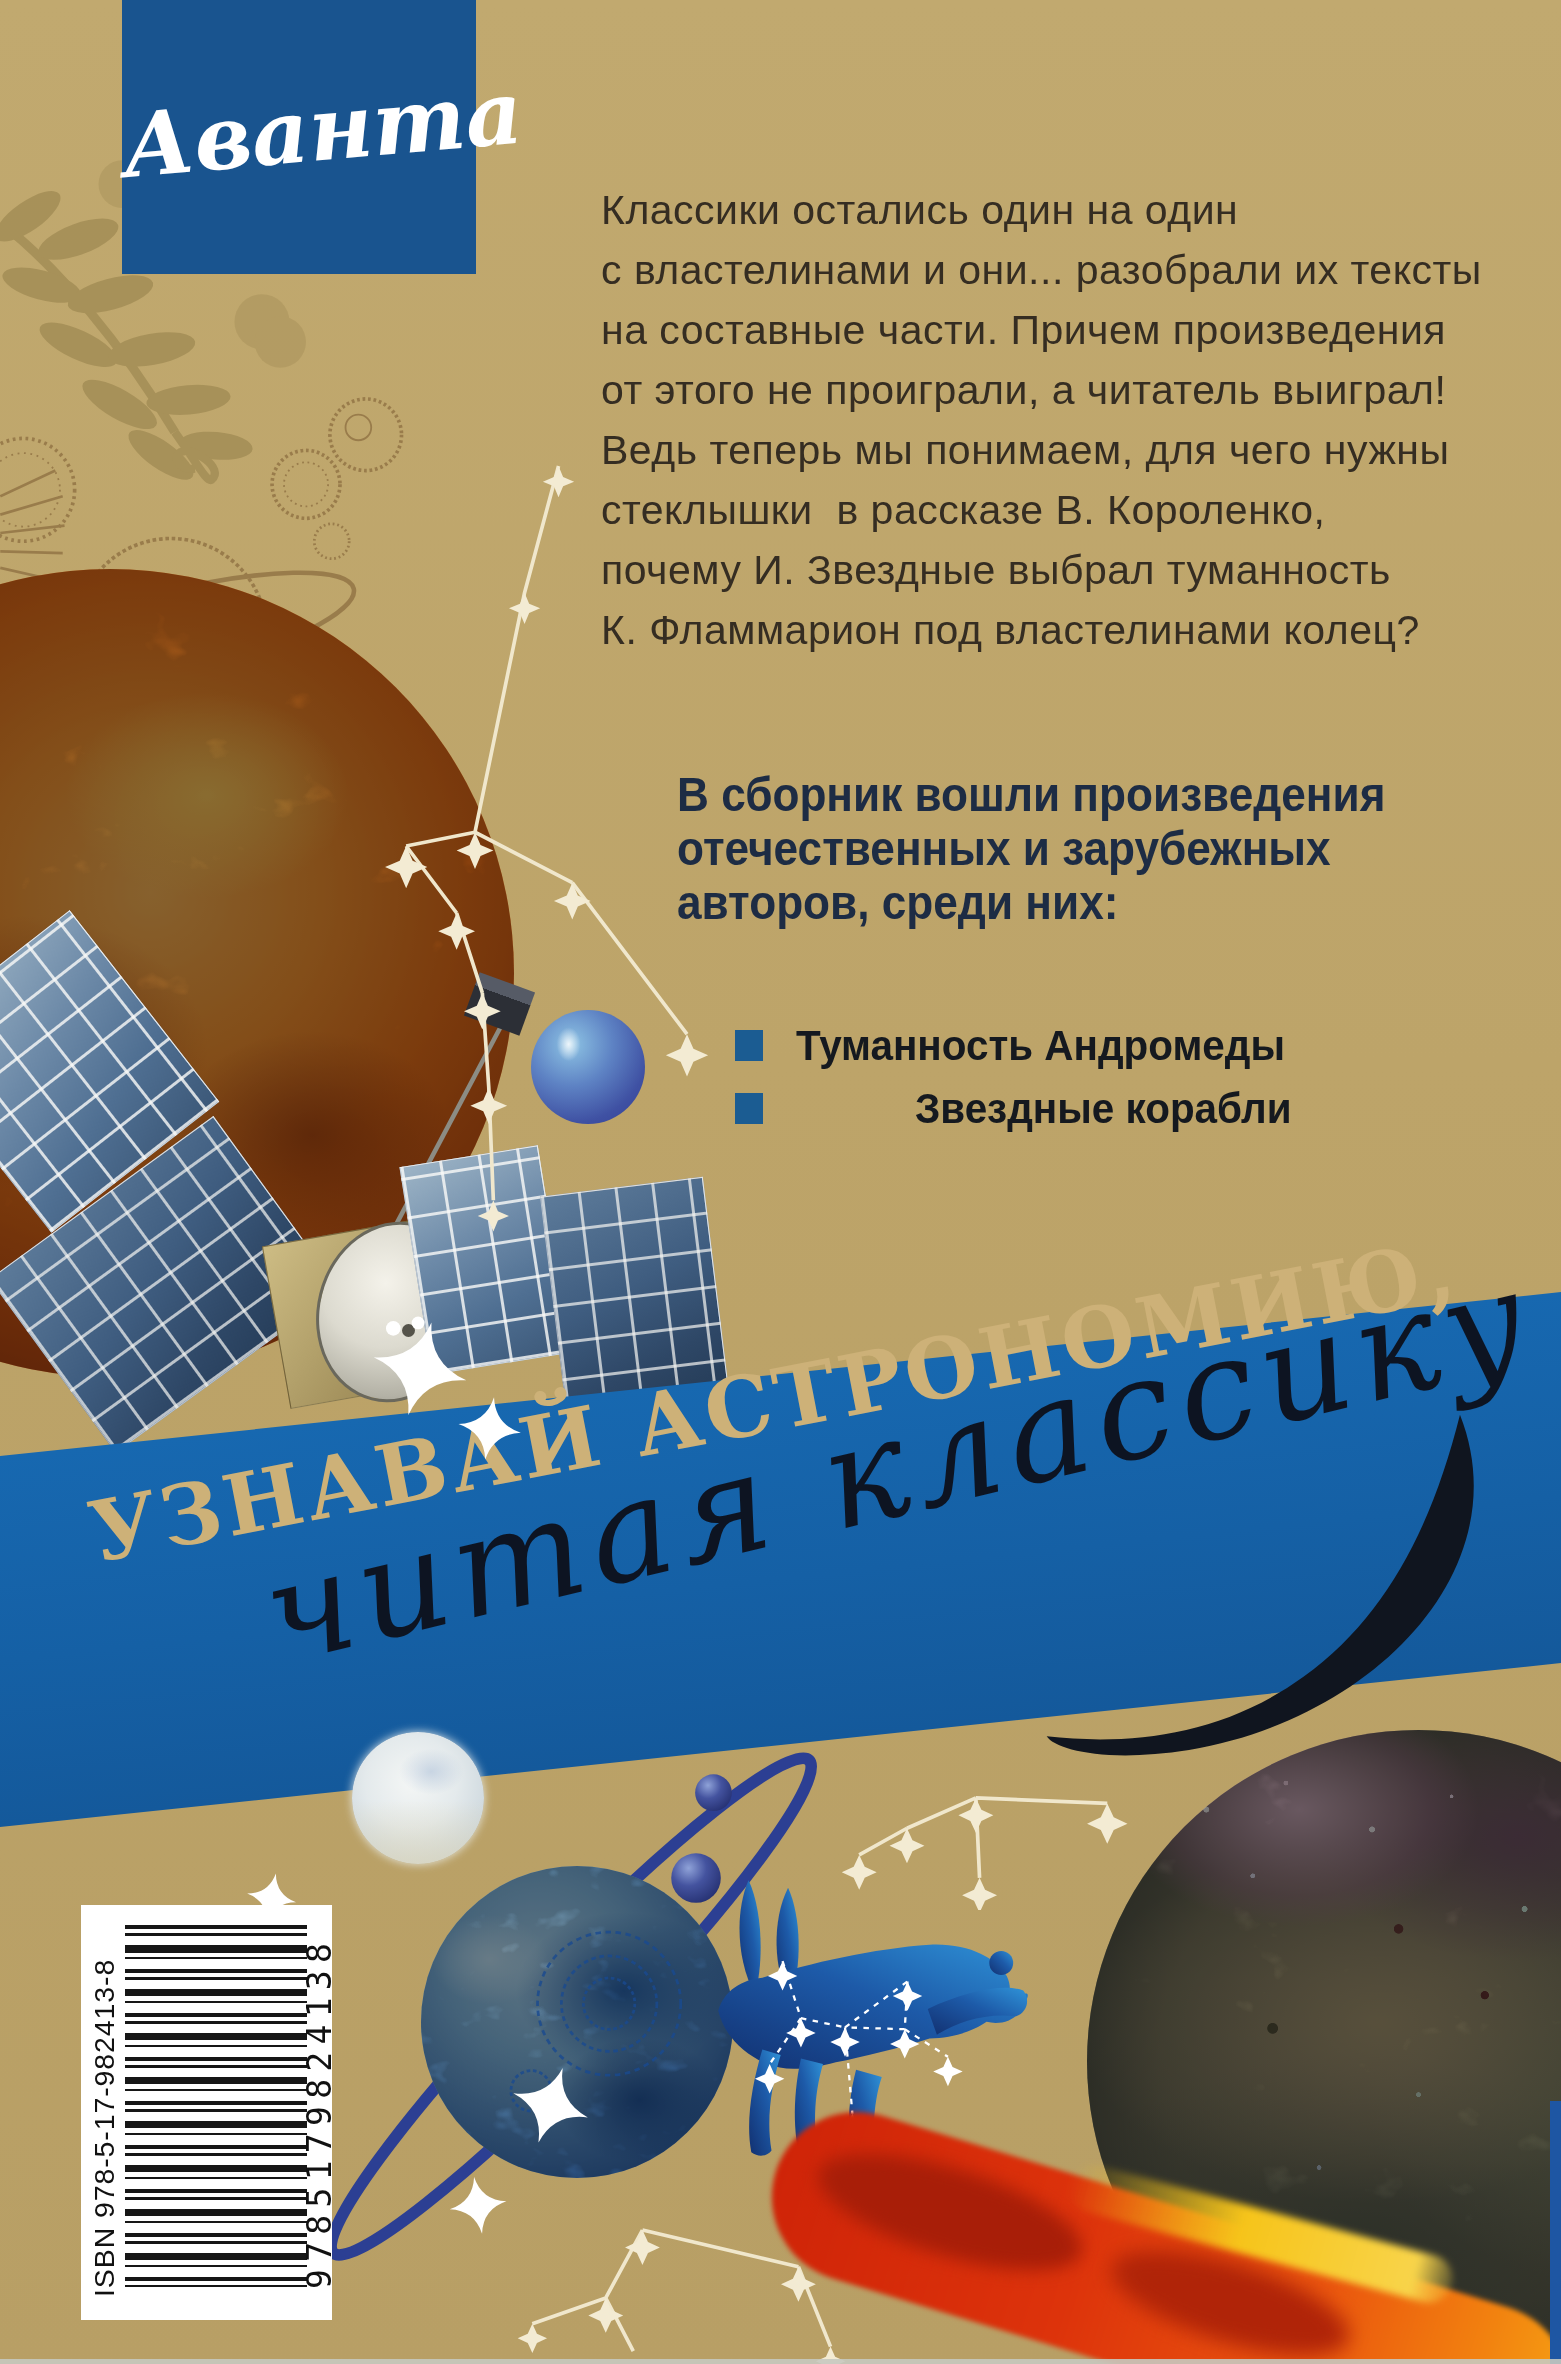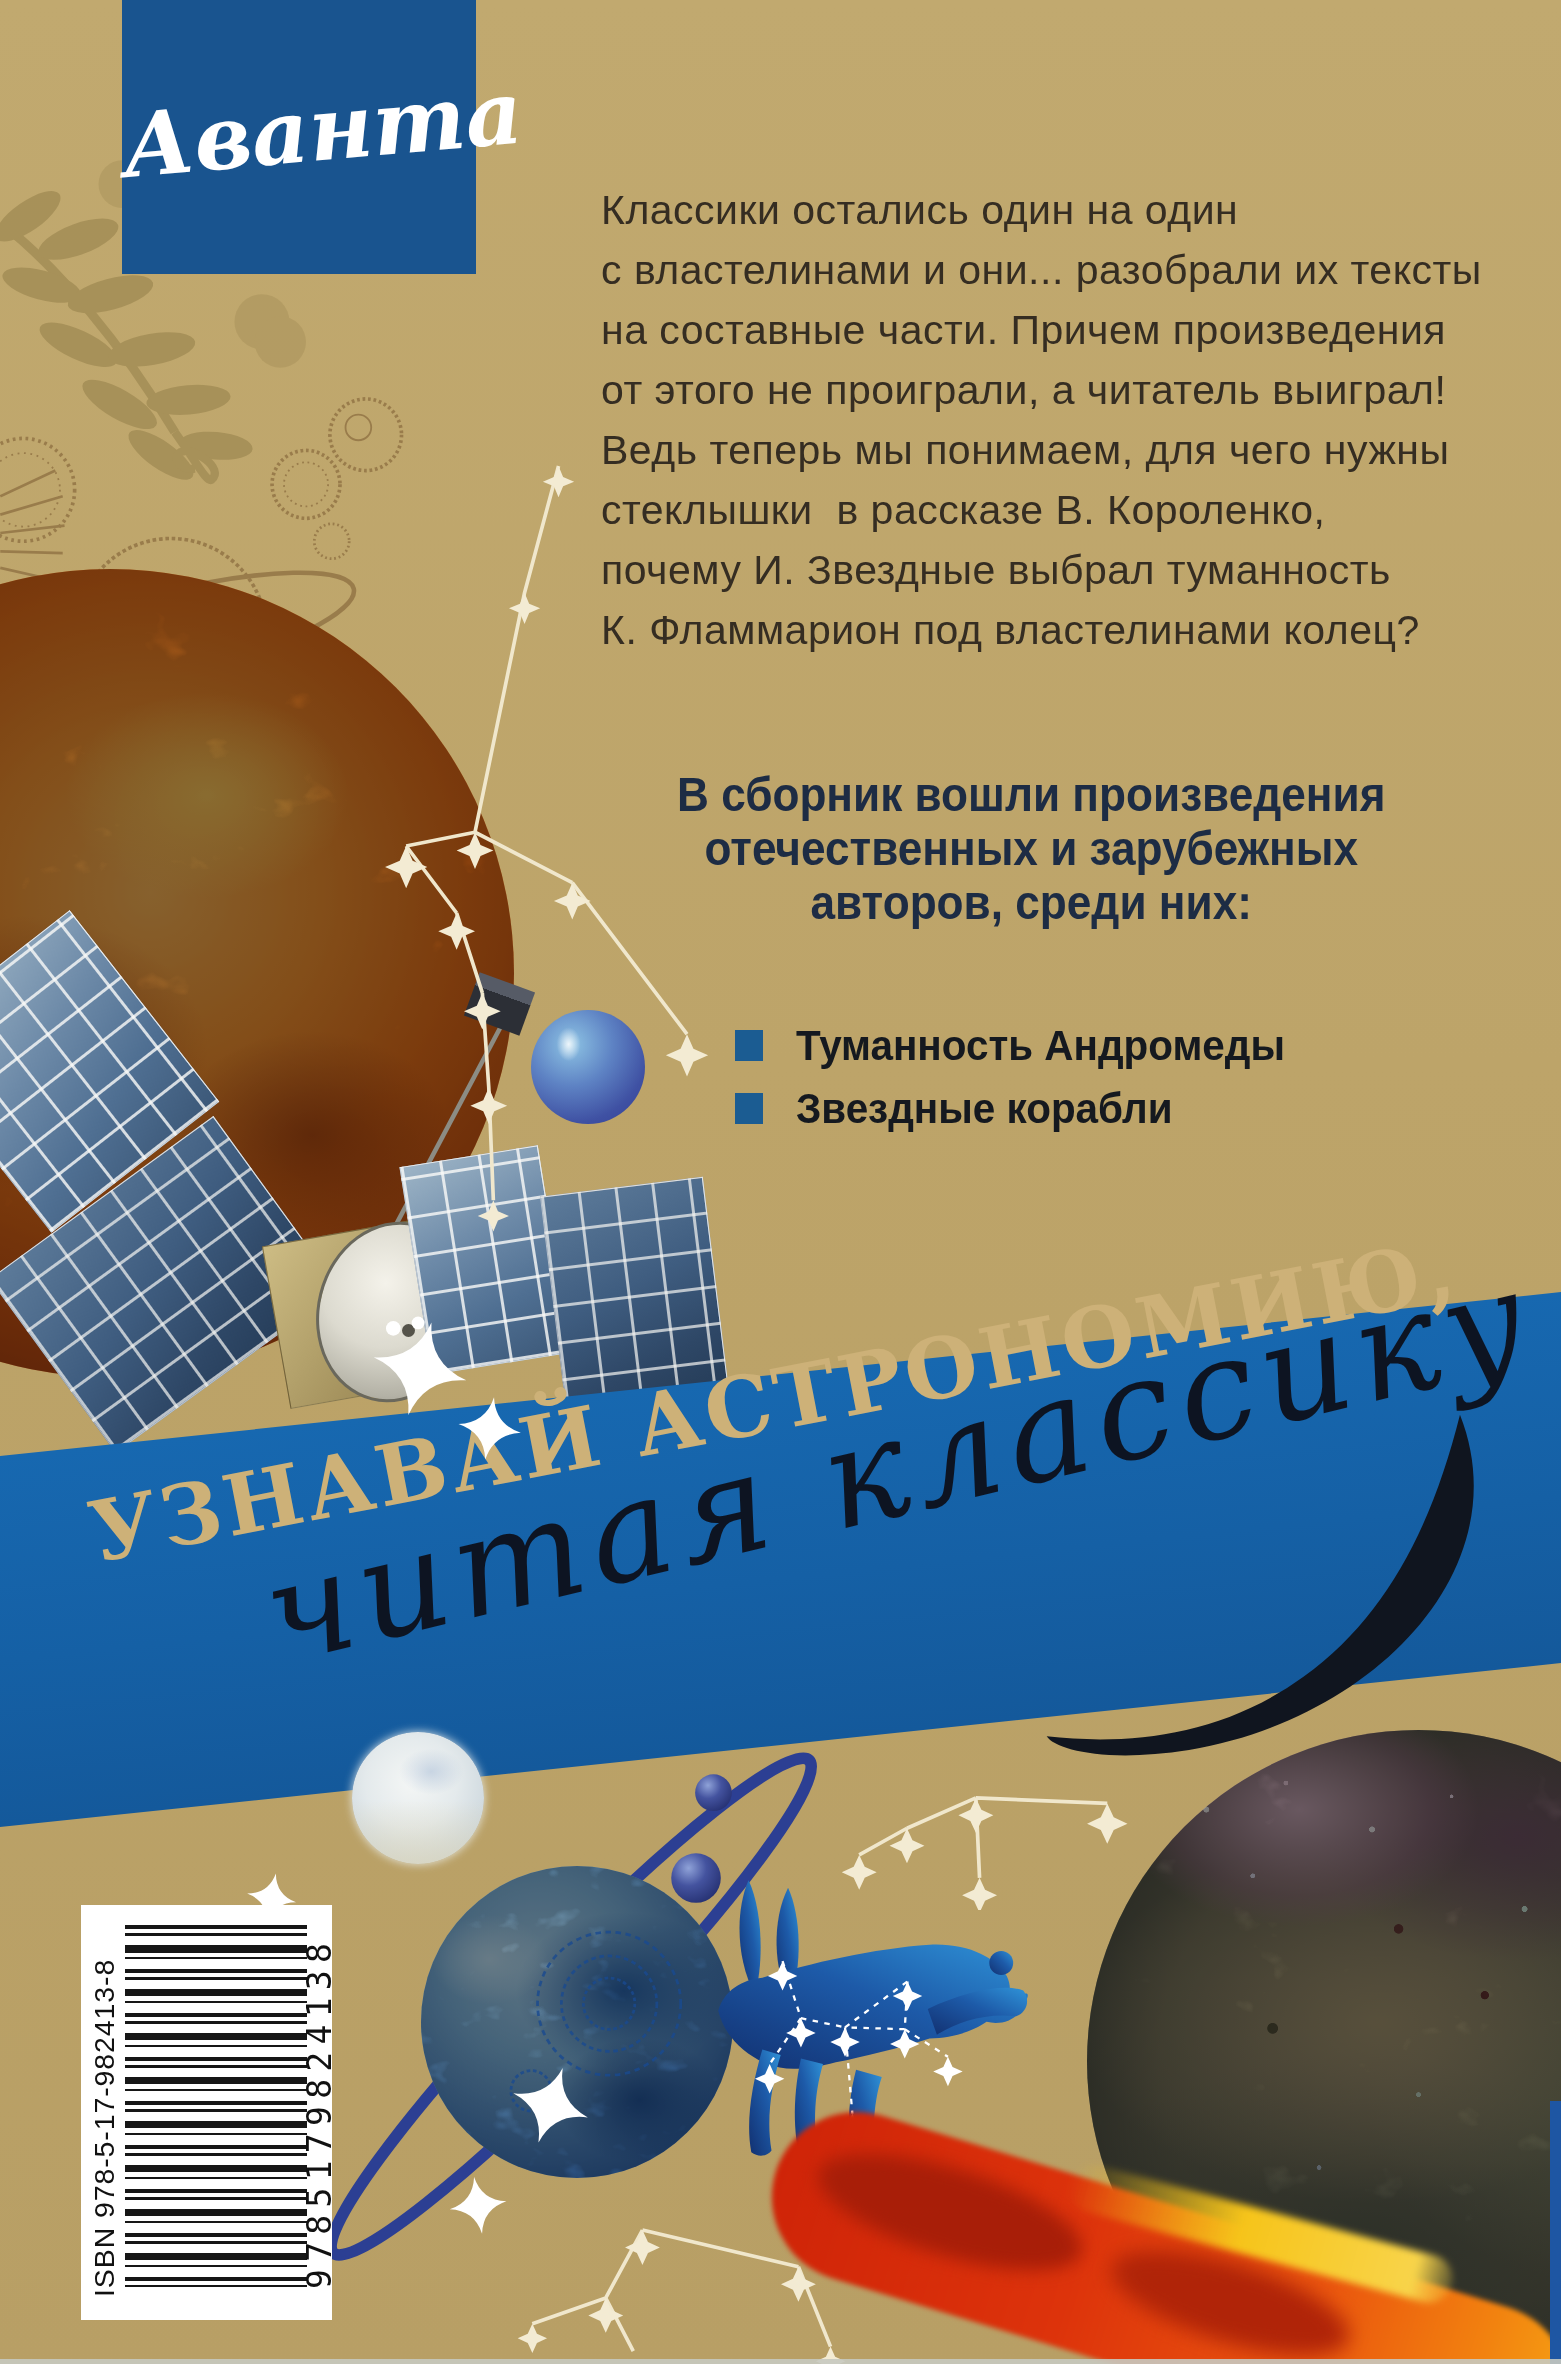--- a/index.html
+++ b/index.html
@@ -14,26 +14,26 @@
   .logo-text{position:absolute;left:0;top:79px;width:100%;text-align:center;
     font-family:"DejaVu Serif",serif;font-style:italic;font-weight:bold;
     font-size:88px;color:#ffffff;transform:rotate(-5deg);}
 
   
   .intro{left:556px;top:180px;width:937px;color:#352d22;
     font-size:41px;line-height:60px;letter-spacing:0.5px;}
   .intro div{white-space:pre;margin-left:45px;}
 
   
-  .heading{left:677px;top:768px;color:#1d2c44;font-weight:bold;font-size:48px;line-height:54px;text-align:center;}
+  .heading{left:677px;top:768px;color:#1d2c44;font-weight:bold;font-size:48px;line-height:54px;}
   .heading div{white-space:pre;transform:scaleX(.92);transform-origin:0 0;}
 
   
   .works{left:735px;top:1014px;}
-  .work-row{display:flex;align-items:center;height:63px;}
+  .work-row{display:flex;align-items:center;height:63px;justify-content:space-between;}
   .work-sq{width:27.5px;height:31px;background:#1b5c92;margin-right:33px;flex:0 0 auto;}
   .work-label{font-size:43px;font-weight:bold;color:#15191f;white-space:pre;
     transform:scaleX(.94);transform-origin:0 50%;}
 
   
   .sphere{left:531px;top:1010px;width:114px;height:114px;border-radius:50%;
     background:
       radial-gradient(ellipse 18.4px 26px at 33% 30%,rgba(255,255,255,.85),rgba(255,255,255,0) 65%),
       radial-gradient(circle at 35% 30%,#8ec4e4 0%,#5e83c4 38%,#3f51a3 72%,#333f96 100%);}
 

